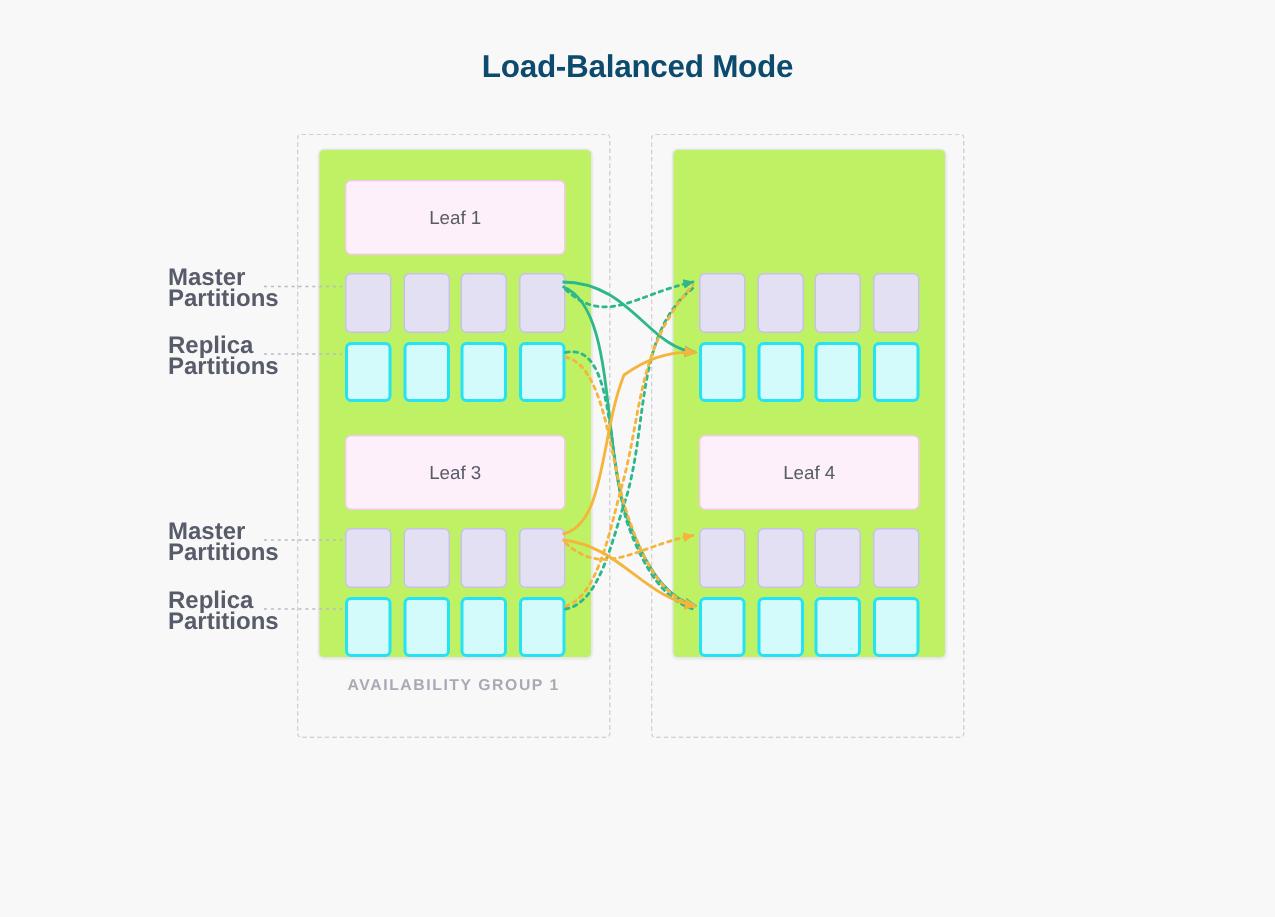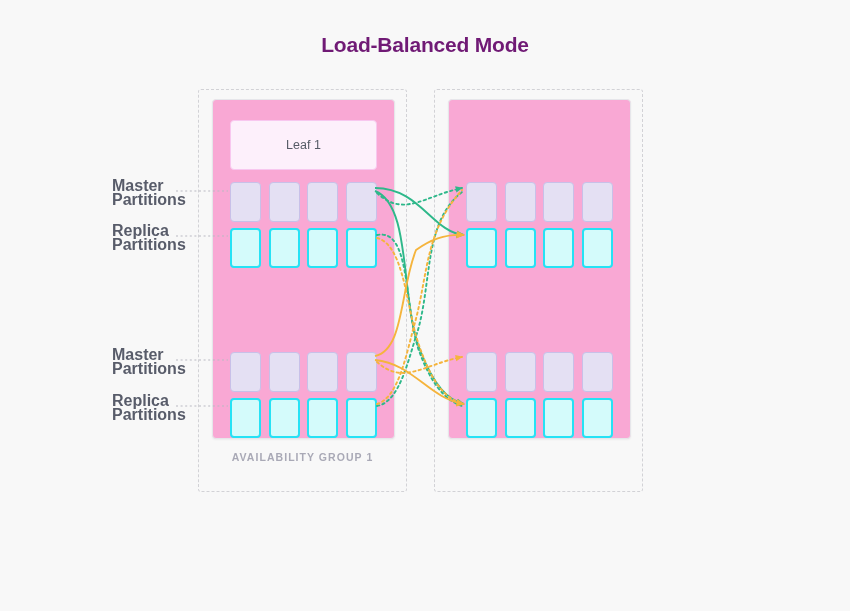--- a/index.html
+++ b/index.html
@@ -8,21 +8,21 @@
     background: #f8f8f8;
     font-family: "Liberation Sans", sans-serif;
     overflow: hidden;
   }
   #stage { position: relative; width: 850px; height: 611px; }
 
   
   #title {
     position: absolute; left: 0; top: 33px; width: 850px;
     text-align: center;
-    font-size: 21px; font-weight: bold; color: #701a75;
+    font-size: 21px; font-weight: bold; color: #0c4a6e;
     letter-spacing: -0.2px;
   }
 
   
   .ag-wrap {
     position: absolute;
     border: 1px dashed #d2d2d6;
     border-radius: 3px;
     background: transparent;
   }
@@ -34,21 +34,21 @@
     text-align: center;
     font-size: 10.5px; font-weight: bold; color: #a9a9b6;
     letter-spacing: 1.05px;
   }
 
   
   .card {
     position: absolute;
     left: 13px; top: 9px;
     width: 183px; height: 340px;
-    background: #f9a8d4;
+    background: #bef264;
     border: 1px solid #e6e6ea;
     border-radius: 4px;
     box-shadow: 0 1px 2px rgba(0,0,0,0.05);
   }
 
   
   .leaf {
     position: absolute;
     left: 17px;
     width: 147px; height: 50px;
@@ -121,20 +121,23 @@
         <div class="part master i3"></div>
       </div>
 
       <div class="prow prow-r-top">
         <div class="part replica i0"></div>
         <div class="part replica i1"></div>
         <div class="part replica i2"></div>
         <div class="part replica i3"></div>
       </div>
 
+      <div class="leaf leaf-bottom">
+        <span>Leaf 3</span>
+      </div>
 
       <div class="prow prow-m-bot">
         <div class="part master i0"></div>
         <div class="part master i1"></div>
         <div class="part master i2"></div>
         <div class="part master i3"></div>
       </div>
 
       <div class="prow prow-r-bot">
         <div class="part replica i0"></div>
@@ -158,20 +161,23 @@
         <div class="part master i3"></div>
       </div>
 
       <div class="prow prow-r-top">
         <div class="part replica i0"></div>
         <div class="part replica i1"></div>
         <div class="part replica i2"></div>
         <div class="part replica i3"></div>
       </div>
 
+      <div class="leaf leaf-bottom">
+        <span>Leaf 4</span>
+      </div>
 
       <div class="prow prow-m-bot">
         <div class="part master i0"></div>
         <div class="part master i1"></div>
         <div class="part master i2"></div>
         <div class="part master i3"></div>
       </div>
 
       <div class="prow prow-r-bot">
         <div class="part replica i0"></div>

